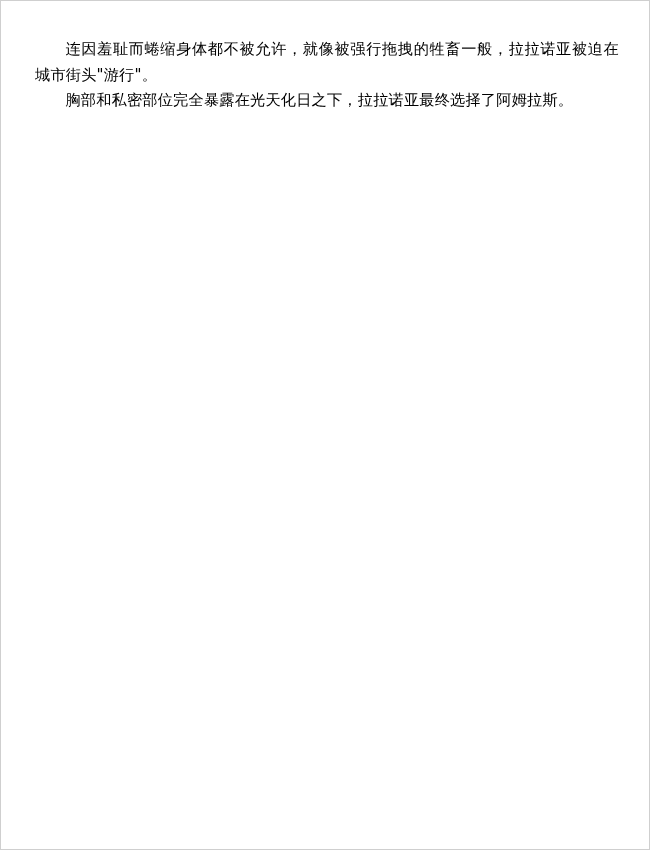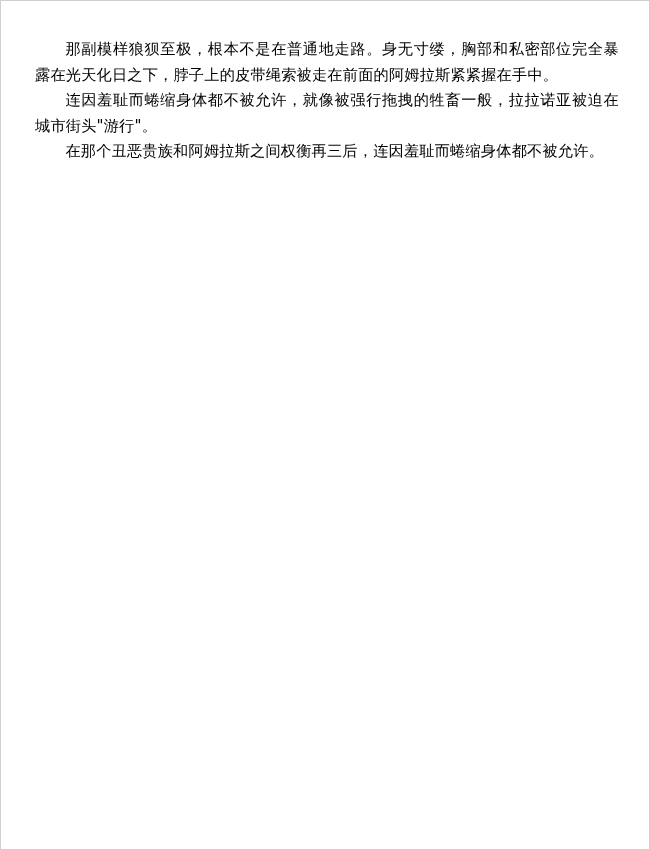--- a/index.html
+++ b/index.html
@@ -38,17 +38,16 @@
     letter-spacing: 0.2px;
     word-break: break-all;
     color: #000000;
   }
 </style>
 </head>
 <body>
 
 <div class="page">
   <div class="content">
-    <p class="para">那副模样狼狈至极，根本不是在普通地走路。身无寸缕，胸部和私密部位完全暴露在光天化日之下，脖子上的皮带绳索被走在前面的阿姆拉斯紧紧握在手中。</p>
     <p class="para">连因羞耻而蜷缩身体都不被允许，就像被强行拖拽的牲畜一般，拉拉诺亚被迫在城市街头"游行"。</p>
-    <p class="para">在那个丑恶贵族和阿姆拉斯之间权衡再三后，连因羞耻而蜷缩身体都不被允许。</p>
+    <p class="para">胸部和私密部位完全暴露在光天化日之下，拉拉诺亚最终选择了阿姆拉斯。</p>
   </div>
 </div>
 
 </body></html>

